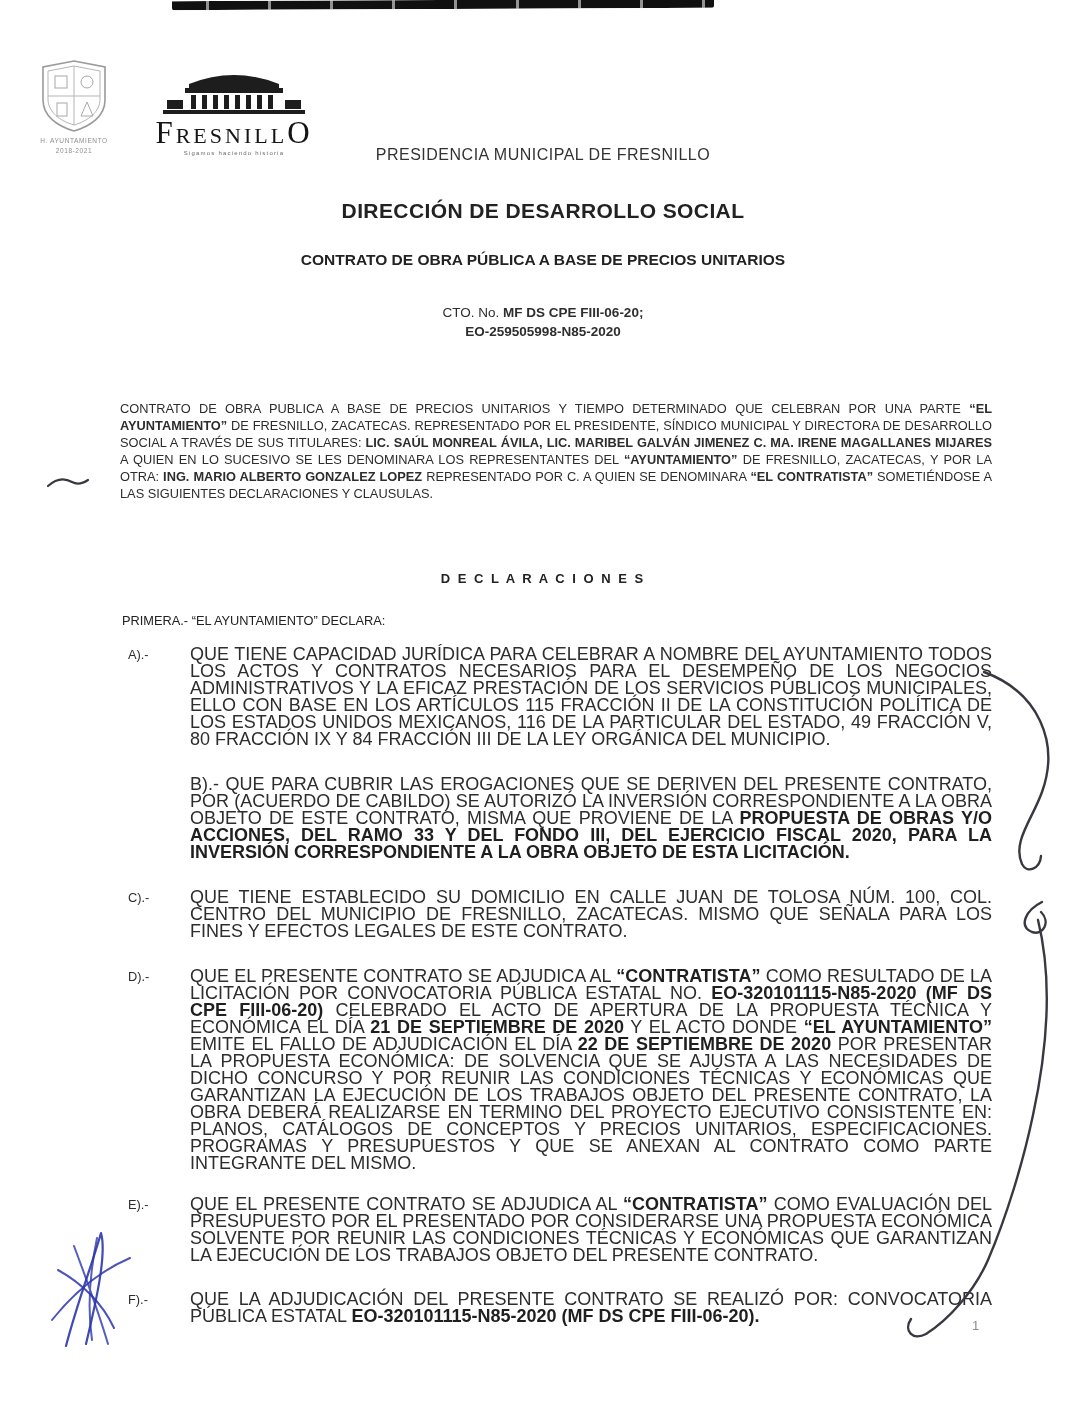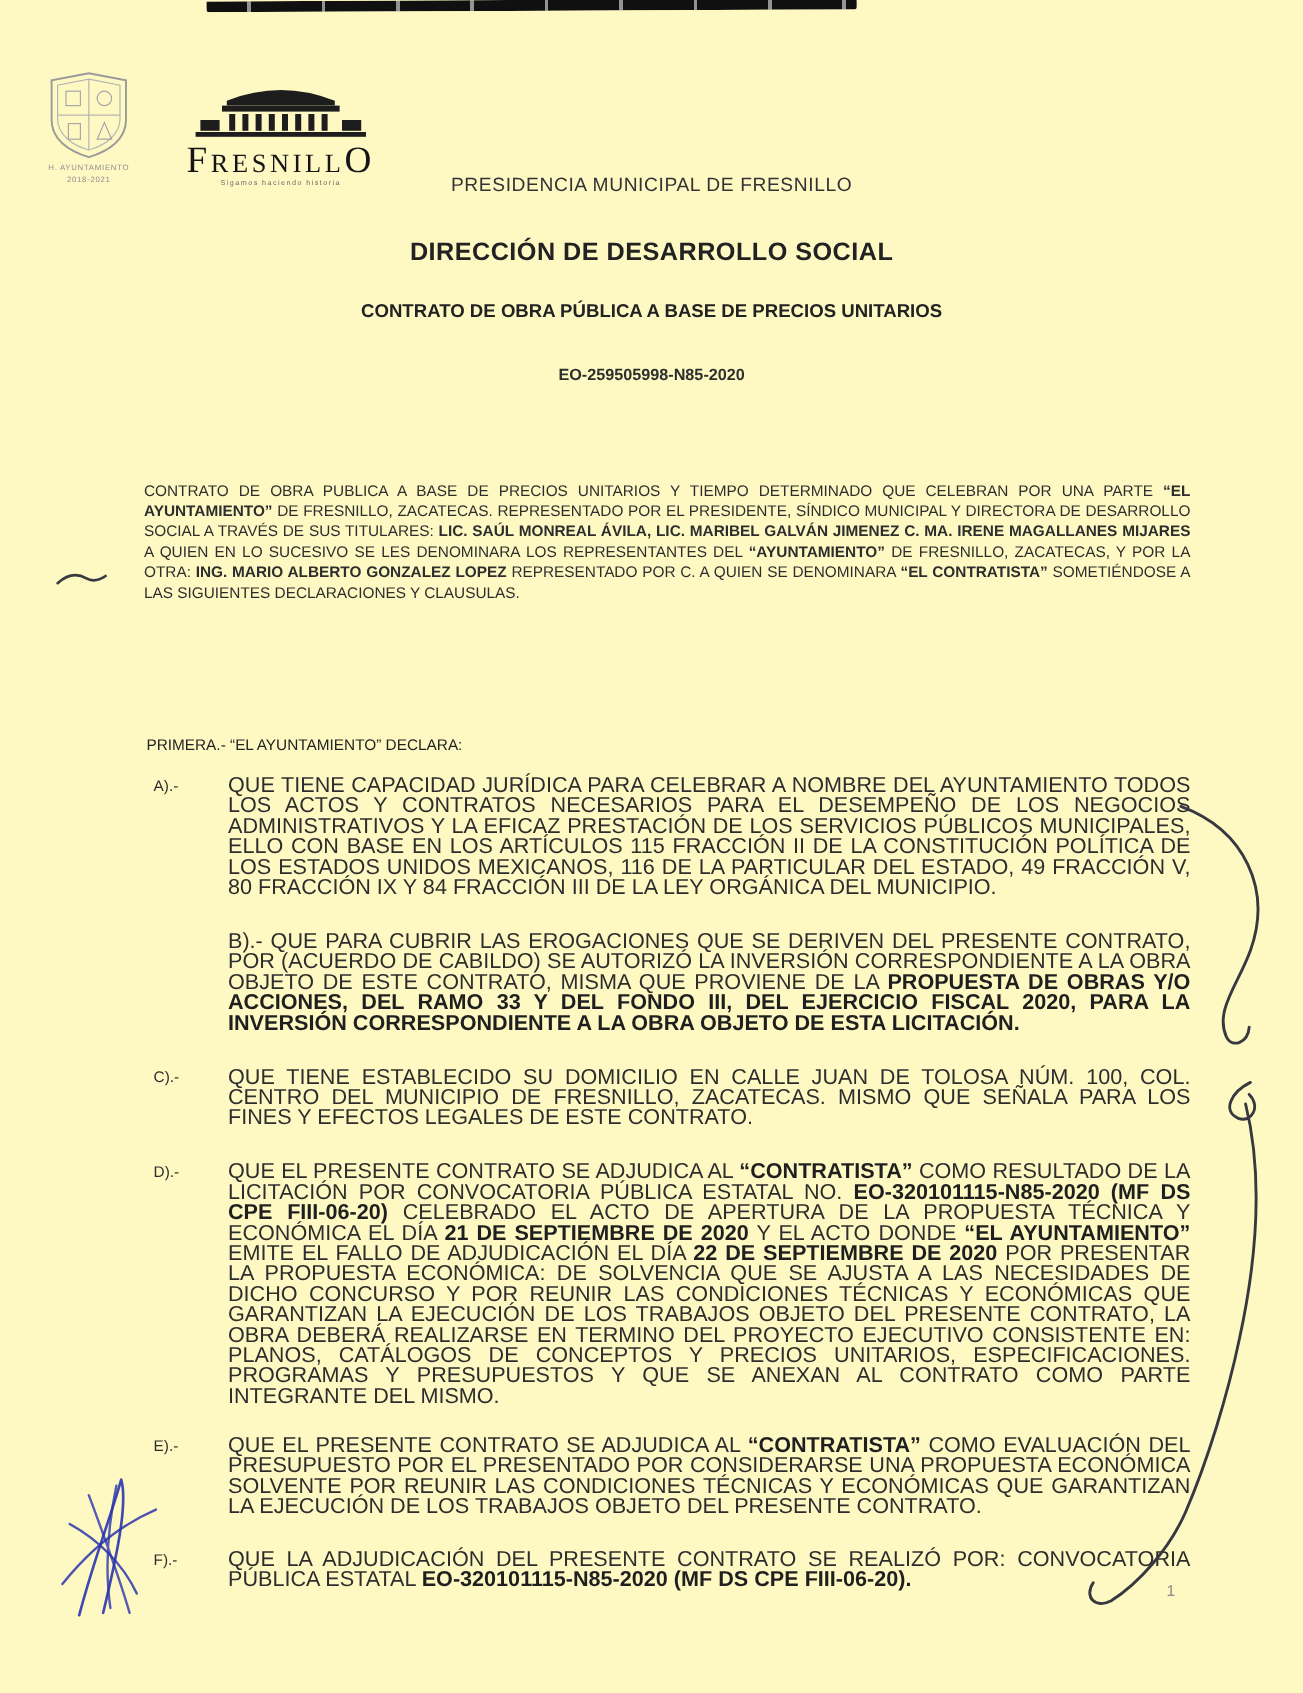--- a/index.html
+++ b/index.html
@@ -1,21 +1,21 @@
 <!DOCTYPE html>
 <html><head>
 <meta charset="utf-8">
 <style>
   html,body{margin:0;padding:0;}
   body{background:#e8e8e8;}
   .page{
     position:relative;
     width:1086px;height:1411px;
     margin:0 auto;
-    background:#fef9c3;
+    background:#ffffff;
     overflow:hidden;
     font-family:"Liberation Sans", sans-serif;
     color:#2b2b2b;
   }
   .abs{position:absolute;}
   .centered{left:0;width:100%;text-align:center;}
 
   
   .top-strip{
     top:0;left:172px;width:542px;height:9px;
@@ -116,25 +116,27 @@
     </svg>
     <div class="wordmark">FresnillO</div>
     <div class="tagline">Sigamos haciendo historia</div>
   </div>
 
   <div class="abs centered title1">PRESIDENCIA MUNICIPAL DE FRESNILLO</div>
   <div class="abs centered title3">CONTRATO DE OBRA PÚBLICA A BASE DE PRECIOS UNITARIOS</div>
   <div class="abs centered title2">DIRECCIÓN DE DESARROLLO SOCIAL</div>
 
   <div class="abs centered cto-block">
+    <div><span>CTO. No. </span><b>MF DS CPE FIII-06-20;</b></div>
     <div><b>EO-259505998-N85-2020</b></div>
   </div>
 
   <div class="abs intro"><span>CONTRATO DE OBRA PUBLICA A BASE DE PRECIOS UNITARIOS Y TIEMPO DETERMINADO QUE CELEBRAN POR UNA PARTE </span><b>“EL AYUNTAMIENTO”</b><span> DE FRESNILLO, ZACATECAS. REPRESENTADO POR EL PRESIDENTE, SÍNDICO MUNICIPAL Y DIRECTORA DE DESARROLLO SOCIAL A TRAVÉS DE SUS TITULARES: </span><b>LIC. SAÚL MONREAL ÁVILA, LIC. MARIBEL GALVÁN JIMENEZ C. MA. IRENE MAGALLANES MIJARES</b><span> A QUIEN EN LO SUCESIVO SE LES DENOMINARA LOS REPRESENTANTES DEL </span><b>“AYUNTAMIENTO”</b><span> DE FRESNILLO, ZACATECAS, Y POR LA OTRA: </span><b>ING. MARIO ALBERTO GONZALEZ LOPEZ</b><span> REPRESENTADO POR C.  A QUIEN SE DENOMINARA </span><b>“EL CONTRATISTA”</b><span> SOMETIÉNDOSE A LAS SIGUIENTES DECLARACIONES Y CLAUSULAS.</span></div>
 
+  <div class="abs centered decl-title">D E C L A R A C I O N E S</div>
   <div class="abs primera">PRIMERA.- “EL AYUNTAMIENTO” DECLARA:</div>
 
   <div class="abs items">
     <div class="item gap-a">
       <div class="item-label">A).-</div>
       <div class="item-text"><span>QUE TIENE CAPACIDAD JURÍDICA PARA CELEBRAR A NOMBRE DEL AYUNTAMIENTO TODOS LOS ACTOS Y CONTRATOS NECESARIOS PARA EL DESEMPEÑO DE LOS NEGOCIOS ADMINISTRATIVOS Y LA EFICAZ PRESTACIÓN DE LOS SERVICIOS PÚBLICOS MUNICIPALES, ELLO CON BASE EN LOS ARTÍCULOS 115 FRACCIÓN II DE LA CONSTITUCIÓN POLÍTICA DE LOS ESTADOS UNIDOS MEXICANOS, 116 DE LA PARTICULAR DEL ESTADO, 49 FRACCIÓN V, 80 FRACCIÓN IX Y 84 FRACCIÓN III DE LA LEY ORGÁNICA DEL MUNICIPIO.</span></div>
     </div>
     <div class="item gap-b">
       <div class="item-label"></div>
       <div class="item-text"><span>B).- QUE PARA CUBRIR LAS EROGACIONES QUE SE DERIVEN DEL PRESENTE CONTRATO, POR (ACUERDO DE CABILDO) SE AUTORIZÓ LA INVERSIÓN CORRESPONDIENTE A LA OBRA OBJETO DE ESTE CONTRATO, MISMA QUE PROVIENE DE LA </span><b>PROPUESTA DE OBRAS Y/O ACCIONES, DEL RAMO 33 Y DEL FONDO III, DEL EJERCICIO FISCAL 2020, PARA LA INVERSIÓN CORRESPONDIENTE A LA OBRA OBJETO DE ESTA LICITACIÓN.</b></div>

